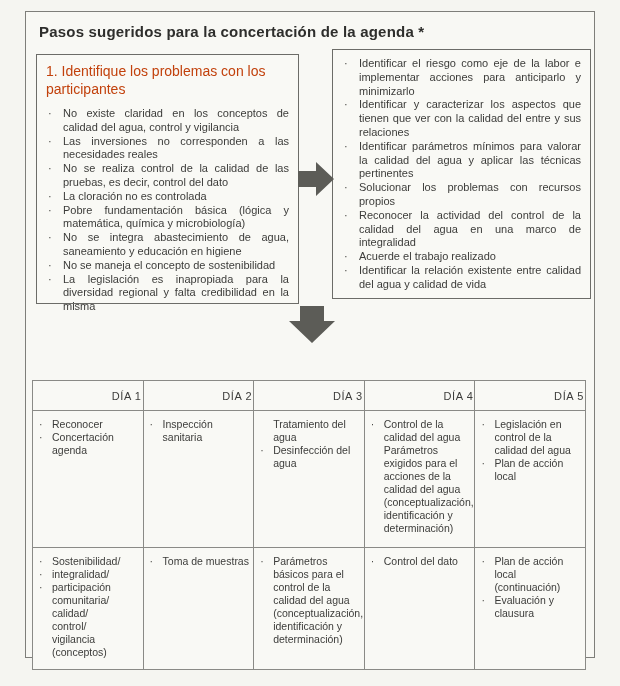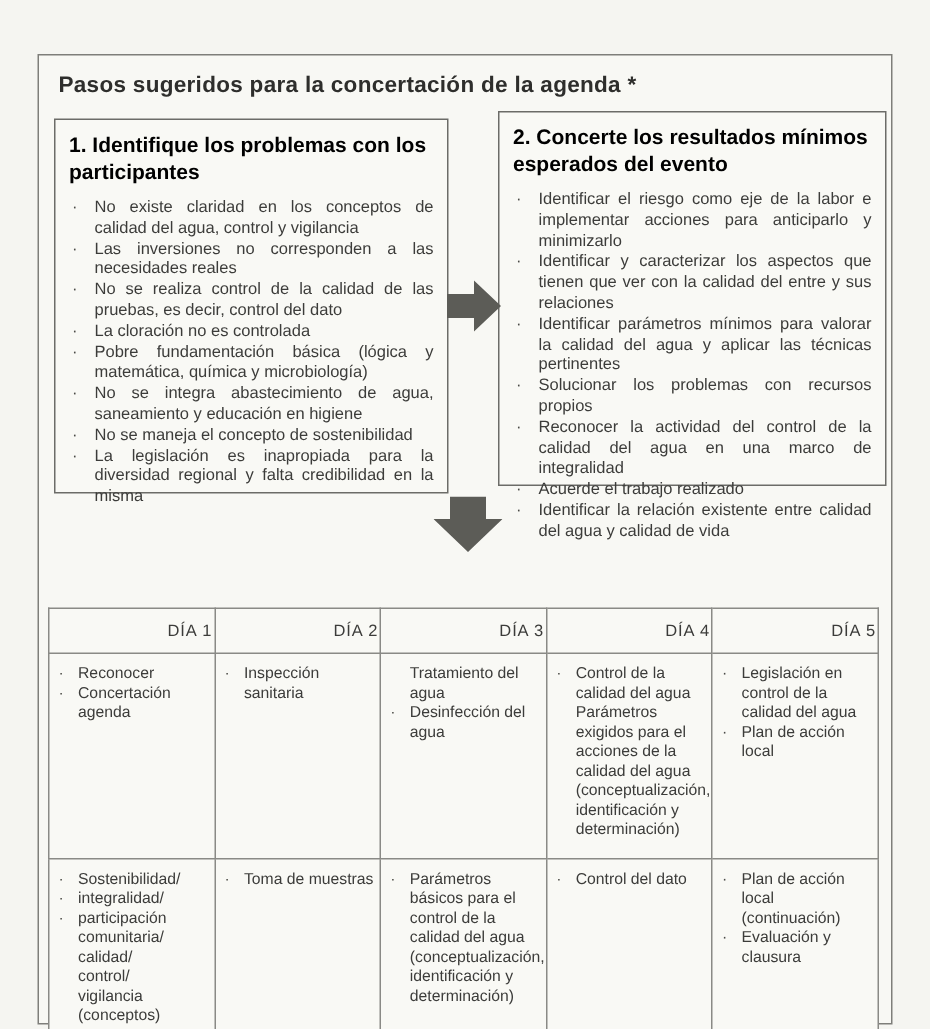--- a/index.html
+++ b/index.html
@@ -6,21 +6,21 @@
   body {
     width: 620px; height: 686px;
     background: #f5f5f1;
     font-family: "Liberation Sans", sans-serif;
     color: #3c3c3a;
     overflow: hidden;
     position: relative;
   }
   .frame {
     position: absolute;
-    left: 25px; top: 36px;
+    left: 25px; top: 11px;
     width: 568px; height: 645px;
     border: 1px solid #7e7e7a;
     background: #f8f8f4;
   }
   .page-title {
     position: absolute;
     left: 13px; top: 11px;
     font-size: 15px; font-weight: bold;
     color: #2e2e2c;
     letter-spacing: 0.2px;
@@ -28,22 +28,22 @@
   .stepbox {
     position: absolute;
     border: 1px solid #6c6c68;
     background: #f9f9f5;
     padding: 7px 9px 6px 9px;
     box-sizing: border-box;
   }
   .box1 { left: 10px; top: 42px; width: 263px; height: 250px; }
   .box2 { left: 306px; top: 37px; width: 259px; height: 250px; }
   .box-heading {
-    font-size: 14px; font-weight: bold;
-    color: #000000;
+    font-size: 14px; font-weight: normal;
+    color: #c2410c;
     line-height: 18px;
     margin-bottom: 9px;
   }
   .blist { font-size: 11px; line-height: 13.8px; }
   .item { display: flex; }
   .item .dot {
     flex: 0 0 15px;
     padding-left: 2px;
     color: #4a4a46;
   }
@@ -131,21 +131,20 @@
           <span class="txt">No se maneja el concepto de sostenibilidad</span>
         </div>
         <div class="item">
           <span class="dot">·</span>
           <span class="txt">La legislación es inapropiada para la diversidad regional y falta credibilidad en la misma</span>
         </div>
       </div>
   </div>
 
   <div class="stepbox box2">
-    <div class="box-heading">2. Concerte los resultados mínimos esperados del evento</div>
     <div class="blist">
         <div class="item">
           <span class="dot">·</span>
           <span class="txt">Identificar el riesgo como eje de la labor e implementar acciones para anticiparlo y minimizarlo</span>
         </div>
         <div class="item">
           <span class="dot">·</span>
           <span class="txt">Identificar y caracterizar los aspectos que tienen que ver con la calidad del entre y sus relaciones</span>
         </div>
         <div class="item">

